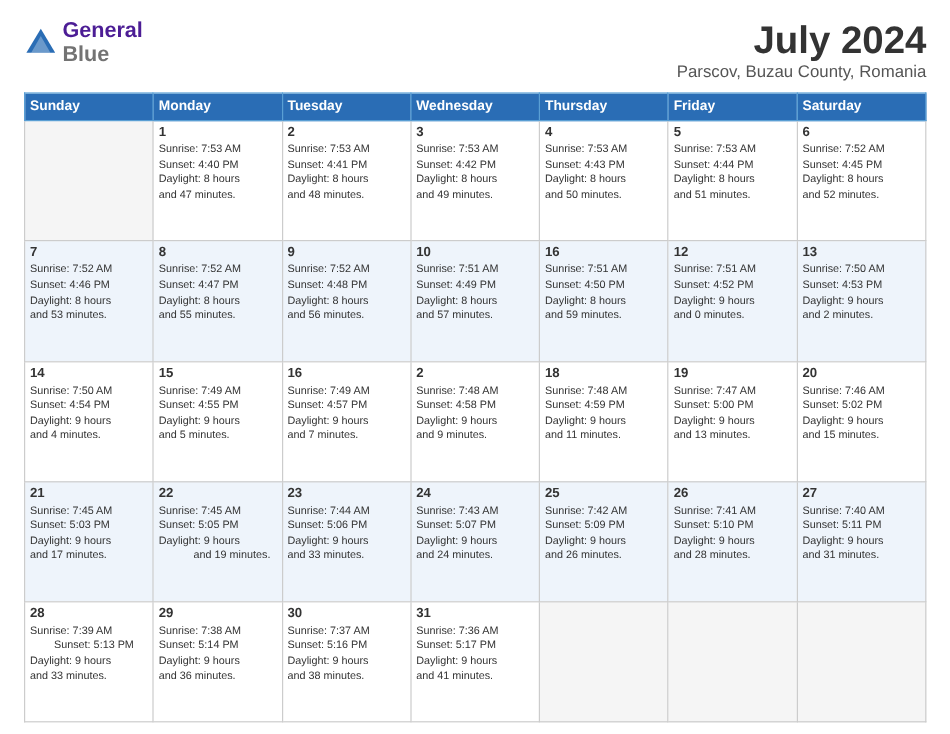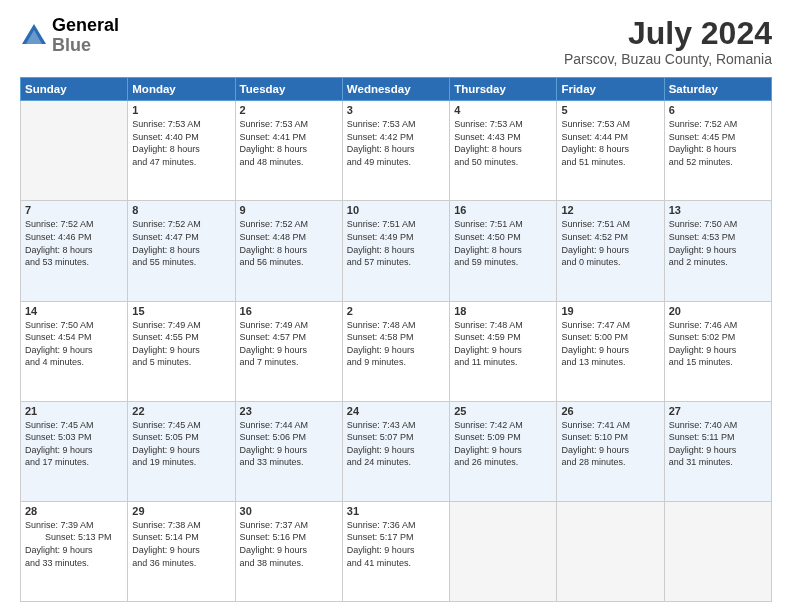--- a/index.html
+++ b/index.html
@@ -29,21 +29,21 @@
       gap: 4px;
     }
     .logo-text {
       display: flex;
       flex-direction: column;
       line-height: 1.1;
     }
     .logo-general {
       font-size: 18px;
       font-weight: bold;
-      color: #000000;
+      color: #4c1d95;
     }
     .logo-blue {
       font-size: 18px;
       font-weight: bold;
       color: #737373;
     }
     .logo-icon {
       width: 28px;
       height: 28px;
     }
@@ -331,21 +331,21 @@
               <span style="display: block;">Daylight: 9 hours</span>
               <span style="display: block;">and 17 minutes.</span>
             </div>
           </td>
           <td>
             <div class="day-number">22</div>
             <div class="cell-info">
               <span style="display: block;">Sunrise: 7:45 AM</span>
               <span style="display: block;">Sunset: 5:05 PM</span>
               <span style="display: block;">Daylight: 9 hours</span>
-              <span style="display: block;">and 19 minutes.</span>
+              <span style="display: block; margin-left: 29px;">and 19 minutes.</span>
             </div>
           </td>
           <td>
             <div class="day-number">23</div>
             <div class="cell-info">
               <span style="display: block;">Sunrise: 7:44 AM</span>
               <span style="display: block;">Sunset: 5:06 PM</span>
               <span style="display: block;">Daylight: 9 hours</span>
               <span style="display: block;">and 33 minutes.</span>
             </div>

